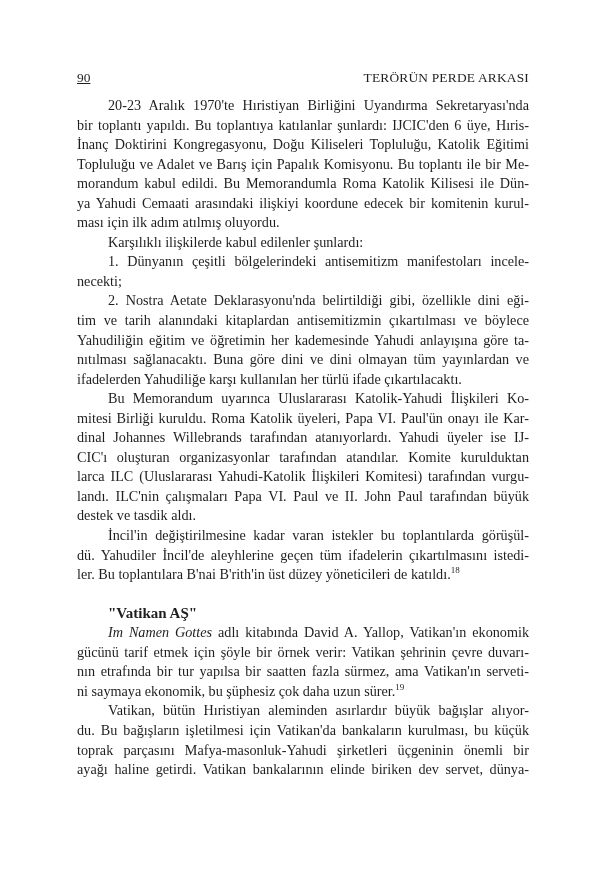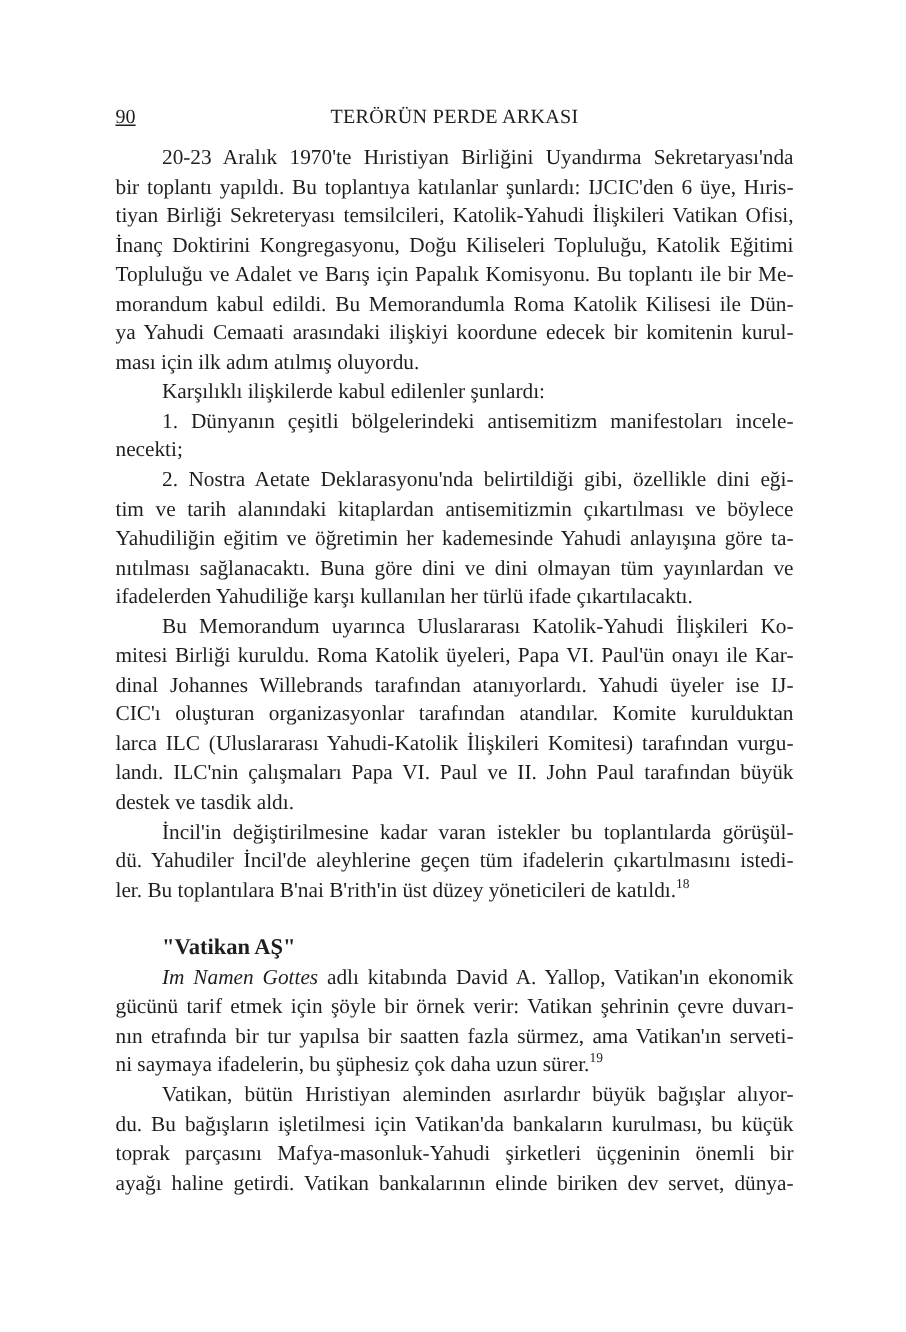--- a/index.html
+++ b/index.html
@@ -8,21 +8,21 @@
     position: relative;
     font-family: "Liberation Serif", "DejaVu Serif", serif;
     color: #1e1e1e;
   }
   .page { position: absolute; left: 77px; top: 0; width: 452px; }
   .running-head {
     position: absolute; top: 68px; left: 0; width: 452px; height: 20px;
     font-size: 13.4px; line-height: 20px;
   }
   .page-number { position: absolute; left: 0; top: 0; text-decoration: underline; }
-  .book-title { position: absolute; left: 0; right: 0; text-align: center; letter-spacing: 0.2px; }
+  .book-title { position: absolute; left: 0; right: 0; text-align: right; letter-spacing: 0.2px; }
   .body-text {
     position: absolute; top: 96px; left: 0; width: 452px;
     font-size: 14.2px; line-height: 19.55px;
   }
   .line { display: block; height: 19.55px; white-space: nowrap; text-align: justify; text-align-last: justify; }
   .line.last { text-align-last: left; }
   .line.indent { padding-left: 31px; }
   .gap { display: block; height: 19px; }
   .heading {
     display: block; height: 19.55px; padding-left: 31px;
@@ -39,21 +39,20 @@
   <div class="running-head">
     <span class="page-number">90</span>
     <span class="book-title">TERÖRÜN PERDE ARKASI</span>
   </div>
 
   <div class="body-text">
 
     <div>
       <span class="line indent">20-23 Aralık 1970'te Hıristiyan Birliğini Uyandırma Sekretaryası'nda</span>
       <span class="line">bir toplantı yapıldı. Bu toplantıya katılanlar şunlardı: IJCIC'den 6 üye, Hıris-</span>
-      <span class="line">tiyan Birliği Sekreteryası temsilcileri, Katolik-Yahudi İlişkileri Vatikan Ofisi,</span>
       <span class="line">İnanç Doktirini Kongregasyonu, Doğu Kiliseleri Topluluğu, Katolik Eğitimi</span>
       <span class="line">Topluluğu ve Adalet ve Barış için Papalık Komisyonu. Bu toplantı ile bir Me-</span>
       <span class="line">morandum kabul edildi. Bu Memorandumla Roma Katolik Kilisesi ile Dün-</span>
       <span class="line">ya Yahudi Cemaati arasındaki ilişkiyi koordune edecek bir komitenin kurul-</span>
       <span class="line last">ması için ilk adım atılmış oluyordu.</span>
     </div>
 
     <div>
       <span class="line indent last">Karşılıklı ilişkilerde kabul edilenler şunlardı:</span>
     </div>
@@ -88,21 +87,21 @@
     </div>
 
     <span class="gap"></span>
 
     <span class="heading">"Vatikan AŞ"</span>
 
     <div>
       <span class="line indent"><em>Im Namen Gottes</em><span> adlı kitabında David A. Yallop, Vatikan'ın ekonomik</span></span>
       <span class="line">gücünü tarif etmek için şöyle bir örnek verir: Vatikan şehrinin çevre duvarı-</span>
       <span class="line">nın etrafında bir tur yapılsa bir saatten fazla sürmez, ama Vatikan'ın serveti-</span>
-      <span class="line last"><span>ni saymaya ifadelerin, bu şüphesiz çok daha uzun sürer.</span><sup>19</sup></span>
+      <span class="line last"><span>ni saymaya ekonomik, bu şüphesiz çok daha uzun sürer.</span><sup>19</sup></span>
     </div>
 
     <div>
       <span class="line indent">Vatikan, bütün Hıristiyan aleminden asırlardır büyük bağışlar alıyor-</span>
       <span class="line">du. Bu bağışların işletilmesi için Vatikan'da bankaların kurulması, bu küçük</span>
       <span class="line">toprak parçasını Mafya-masonluk-Yahudi şirketleri üçgeninin önemli bir</span>
       <span class="line">ayağı haline getirdi. Vatikan bankalarının elinde biriken dev servet, dünya-</span>
     </div>
 
   </div>

